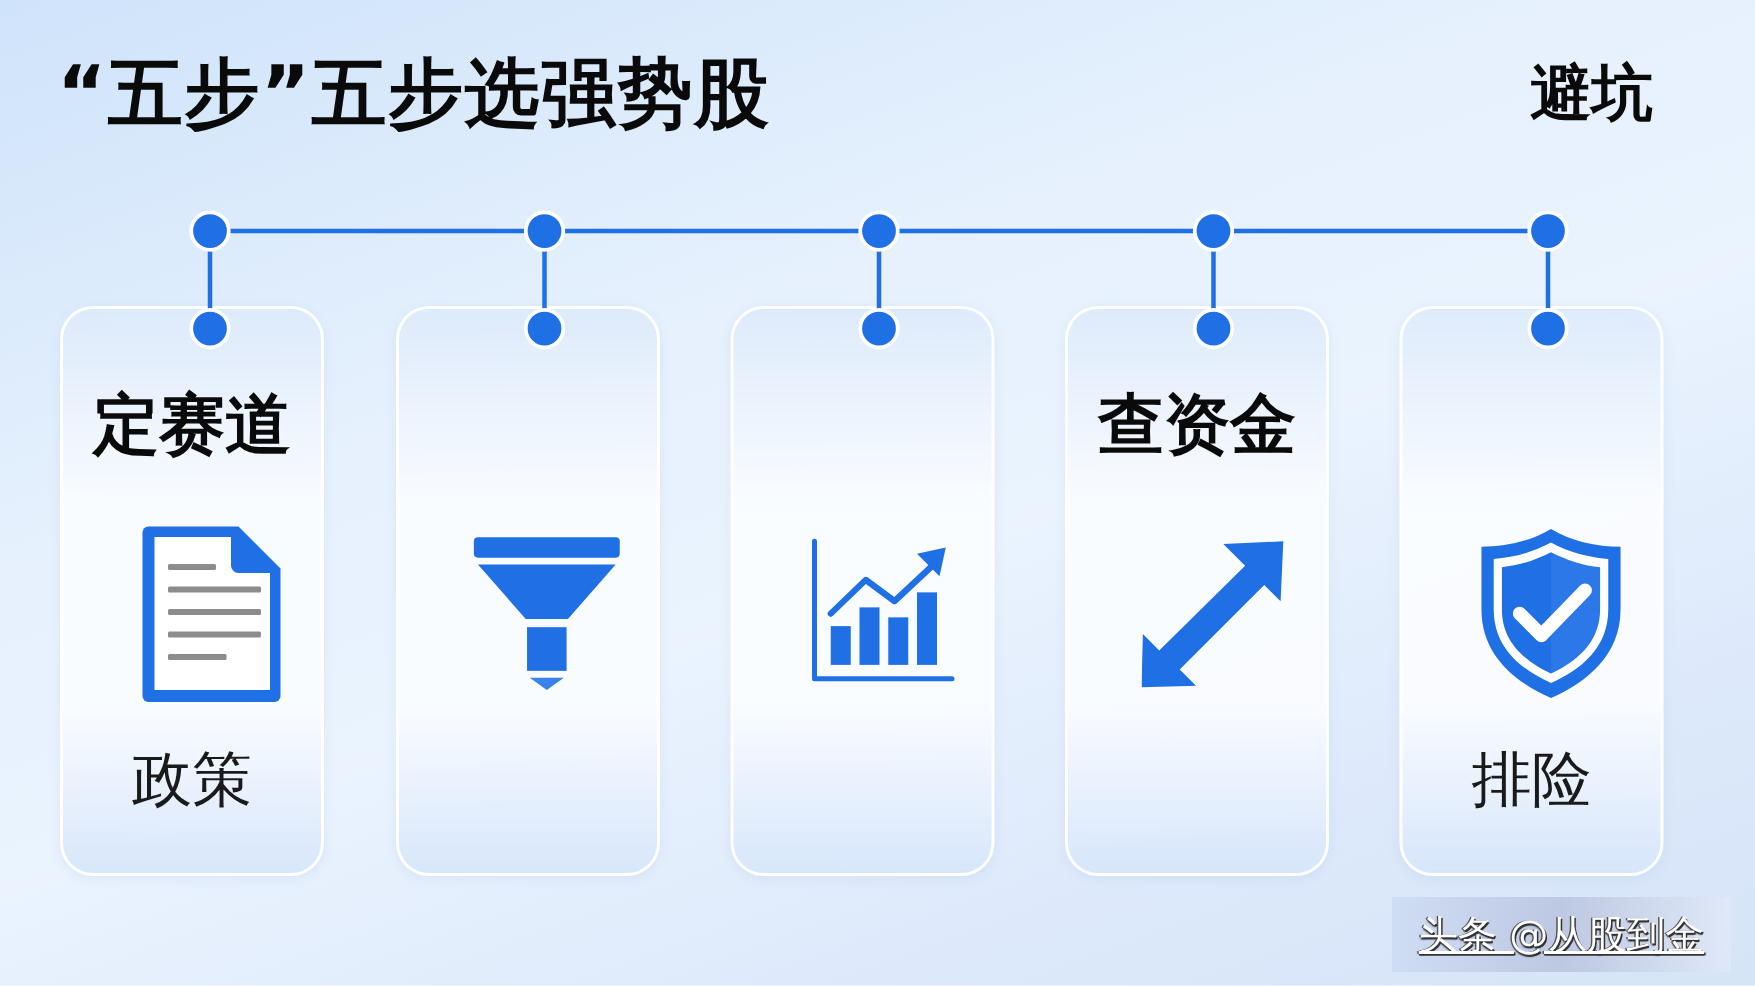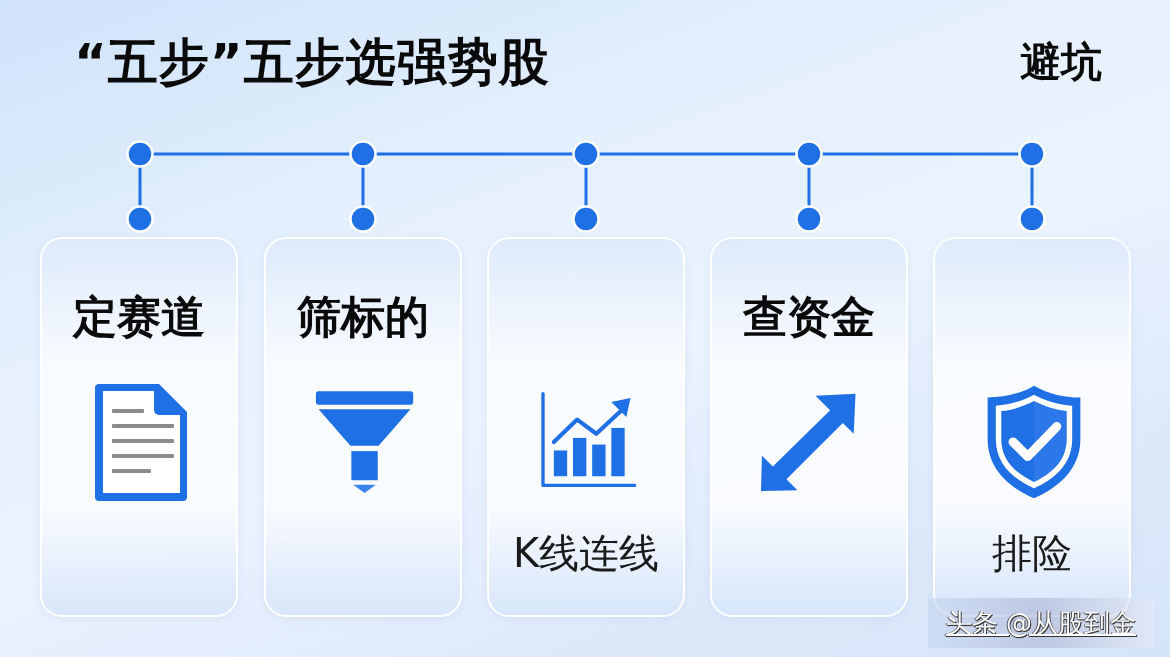--- a/index.html
+++ b/index.html
@@ -5,30 +5,30 @@
   * { margin: 0; padding: 0; box-sizing: border-box; }
   html, body { width: 1170px; height: 657px; overflow: hidden; }
   body {
     position: relative;
     font-family: "DejaVu Sans", "Liberation Sans", sans-serif;
     background: linear-gradient(160deg, #cfe3fa 0%, #e6f1fd 35%, #eaf3fe 55%, #dde9fb 80%, #d6e4f8 100%);
   }
   .title {
     position: absolute; left: 38px; top: 30px;
     font-size: 50px; font-weight: bold; color: #0a0a0a;
-    letter-spacing: 1px; line-height: 64px; margin-left: 36px;
+    letter-spacing: 1px; line-height: 64px;
   }
   .title-right {
     position: absolute; left: 1020px; top: 30px;
     font-size: 41px; font-weight: bold; color: #0a0a0a;
     line-height: 64px;
   }
   .connector-svg { position: absolute; left: 0; top: 0; width: 1170px; height: 657px; pointer-events: none; z-index: 2; }
   .card {
-    position: absolute; top: 237px; width: 198px; height: 380px;
+    position: absolute; top: 204px; width: 176px; height: 380px;
     border-radius: 22px;
     border: 2px solid rgba(255,255,255,0.95);
     background: linear-gradient(180deg, rgba(220,233,250,0.85) 0%, rgba(250,252,255,0.95) 35%, rgba(250,252,255,0.95) 70%, rgba(214,229,250,0.9) 100%);
     box-shadow: 0 2px 8px rgba(120,150,200,0.12);
     z-index: 1;
   }
   .card-title {
     position: absolute; left: 0; right: 0; top: 50px;
     text-align: center; font-size: 44px; font-weight: bold; color: #0a0a0a;
     line-height: 56px;
@@ -89,24 +89,24 @@
       <path d="M12 11 H63 V30 A5 5 0 0 0 68 35 H89 V113 H12 Z" fill="#ffffff"></path>
       <g fill="#8c8c8c">
         <rect x="21" y="29" width="32" height="4" rx="1"></rect>
         <rect x="21" y="44" width="62" height="4" rx="1"></rect>
         <rect x="21" y="59" width="62" height="4" rx="1"></rect>
         <rect x="21" y="74" width="62" height="4" rx="1"></rect>
         <rect x="21" y="89" width="39" height="4" rx="1"></rect>
       </g>
     </svg>
   </div>
+  <div class="card-sub">政策</div>
 </div>
 
 <div class="card" style="left:264px;">
-  <div class="card-title">筛标的</div>
   <div class="card-icon">
     <svg width="110" height="125" viewBox="0 0 110 125">
       <rect x="1" y="6" width="107" height="15" rx="3" fill="#1f6fe5"></rect>
       <path d="M4 26 H105 L70 66 H39 Z" fill="#1f6fe5"></path>
       <rect x="40" y="72" width="29" height="32" fill="#1f6fe5"></rect>
       <path d="M42 109 H67 L54.5 118 Z" fill="#3a82ec"></path>
     </svg>
   </div>
 </div>
 
@@ -117,21 +117,20 @@
       <g fill="#1f6fe5">
         <rect x="19" y="72" width="16" height="31"></rect>
         <rect x="42" y="57" width="16" height="46"></rect>
         <rect x="65" y="65" width="16" height="38"></rect>
         <rect x="88" y="45" width="16" height="58"></rect>
       </g>
       <path d="M19 62 L47 35 L70 52 L100 24" fill="none" stroke="#1f6fe5" stroke-width="5" stroke-linecap="round" stroke-linejoin="round"></path>
       <path d="M88 14 L111 9 L106 32 Z" fill="#1f6fe5"></path>
     </svg>
   </div>
-  <div class="card-sub">K线连线</div>
 </div>
 
 <div class="card" style="left:710px;">
   <div class="card-title">查资金</div>
   <div class="card-icon">
     <svg width="110" height="115" viewBox="0 0 110 115">
       <g fill="#1f6fe5">
         <path d="M60 6 L104 4 L102 48 L90 36 L28 98 L40 110 L0 111 L1 72 L13 84 L76 22 Z"></path>
       </g>
     </svg>

